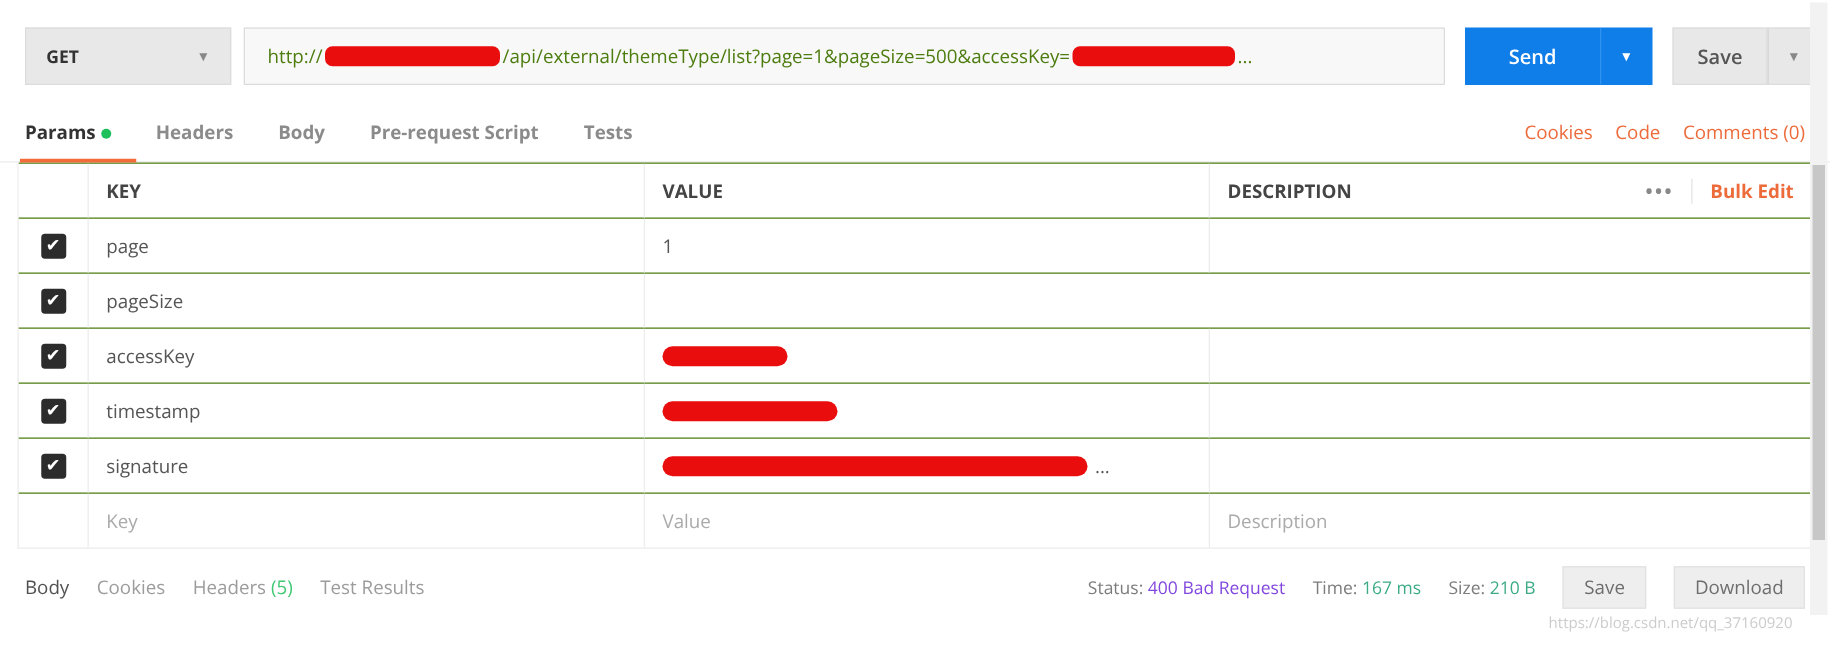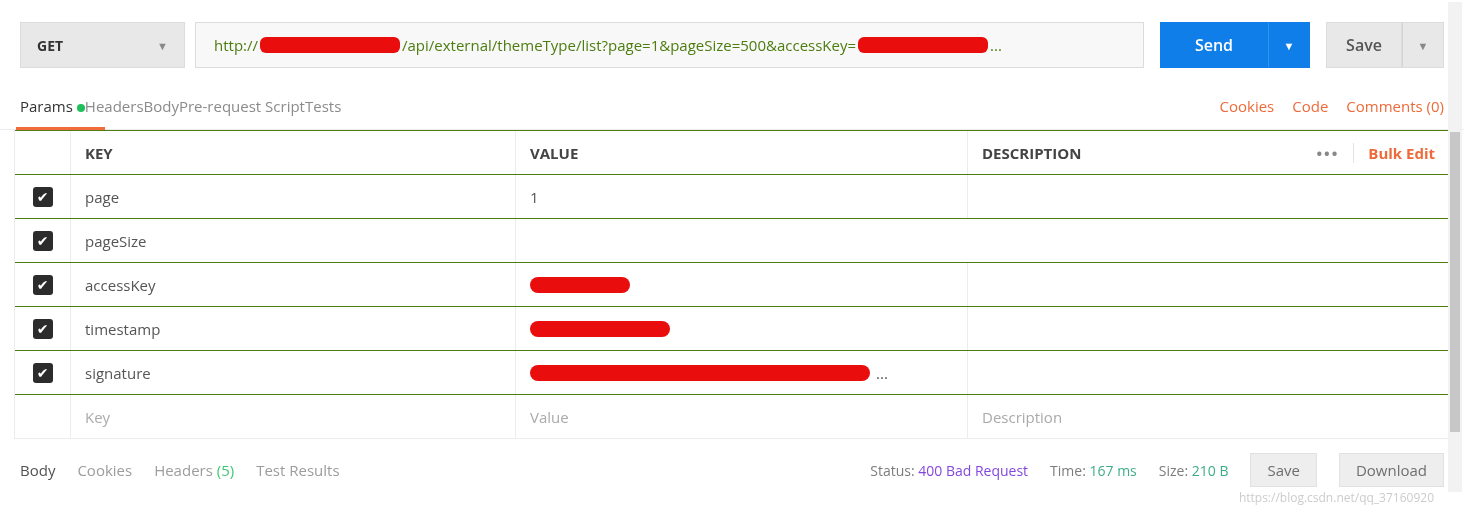--- a/index.html
+++ b/index.html
@@ -7,21 +7,21 @@
     font-family: "Open Sans", "Segoe UI", Arial, sans-serif;
     font-size: 14px;
     color: #555;
     background: #fff;
     width: 1464px;
     overflow: hidden;
   }
   .request-row {
     display: flex;
     align-items: flex-end;
-    padding: 22px 20px 10px 20px;
+    padding: 22px 8px 10px 20px;
     gap: 10px;
   }
   .method-select {
     width: 165px;
     height: 46px;
     background: #e8e8e8;
     border: 1px solid #dcdcdc;
     display: flex;
     align-items: center;
     justify-content: space-between;
@@ -73,20 +73,22 @@
   .btn-save-drop { background: #e8e8e8; color: #888; width: 42px; border:1px solid #dcdcdc; border-left:1px solid #d5d5d5; font-size:11px;}
 
   .tabs-row {
     display: flex;
     align-items: center;
     padding: 18px 20px 0 20px;
     border-bottom: 1px solid #ececec;
   }
   .tabs-left {
     display: flex;
+    gap: 36px;
+    font-weight: bold;
   }
   .tab {
     padding-bottom: 13px;
     color: #8b8b8b;
     cursor: pointer;
     font-size: 15px;
     position: relative;
   }
   .tab.active {
     color: #333;

